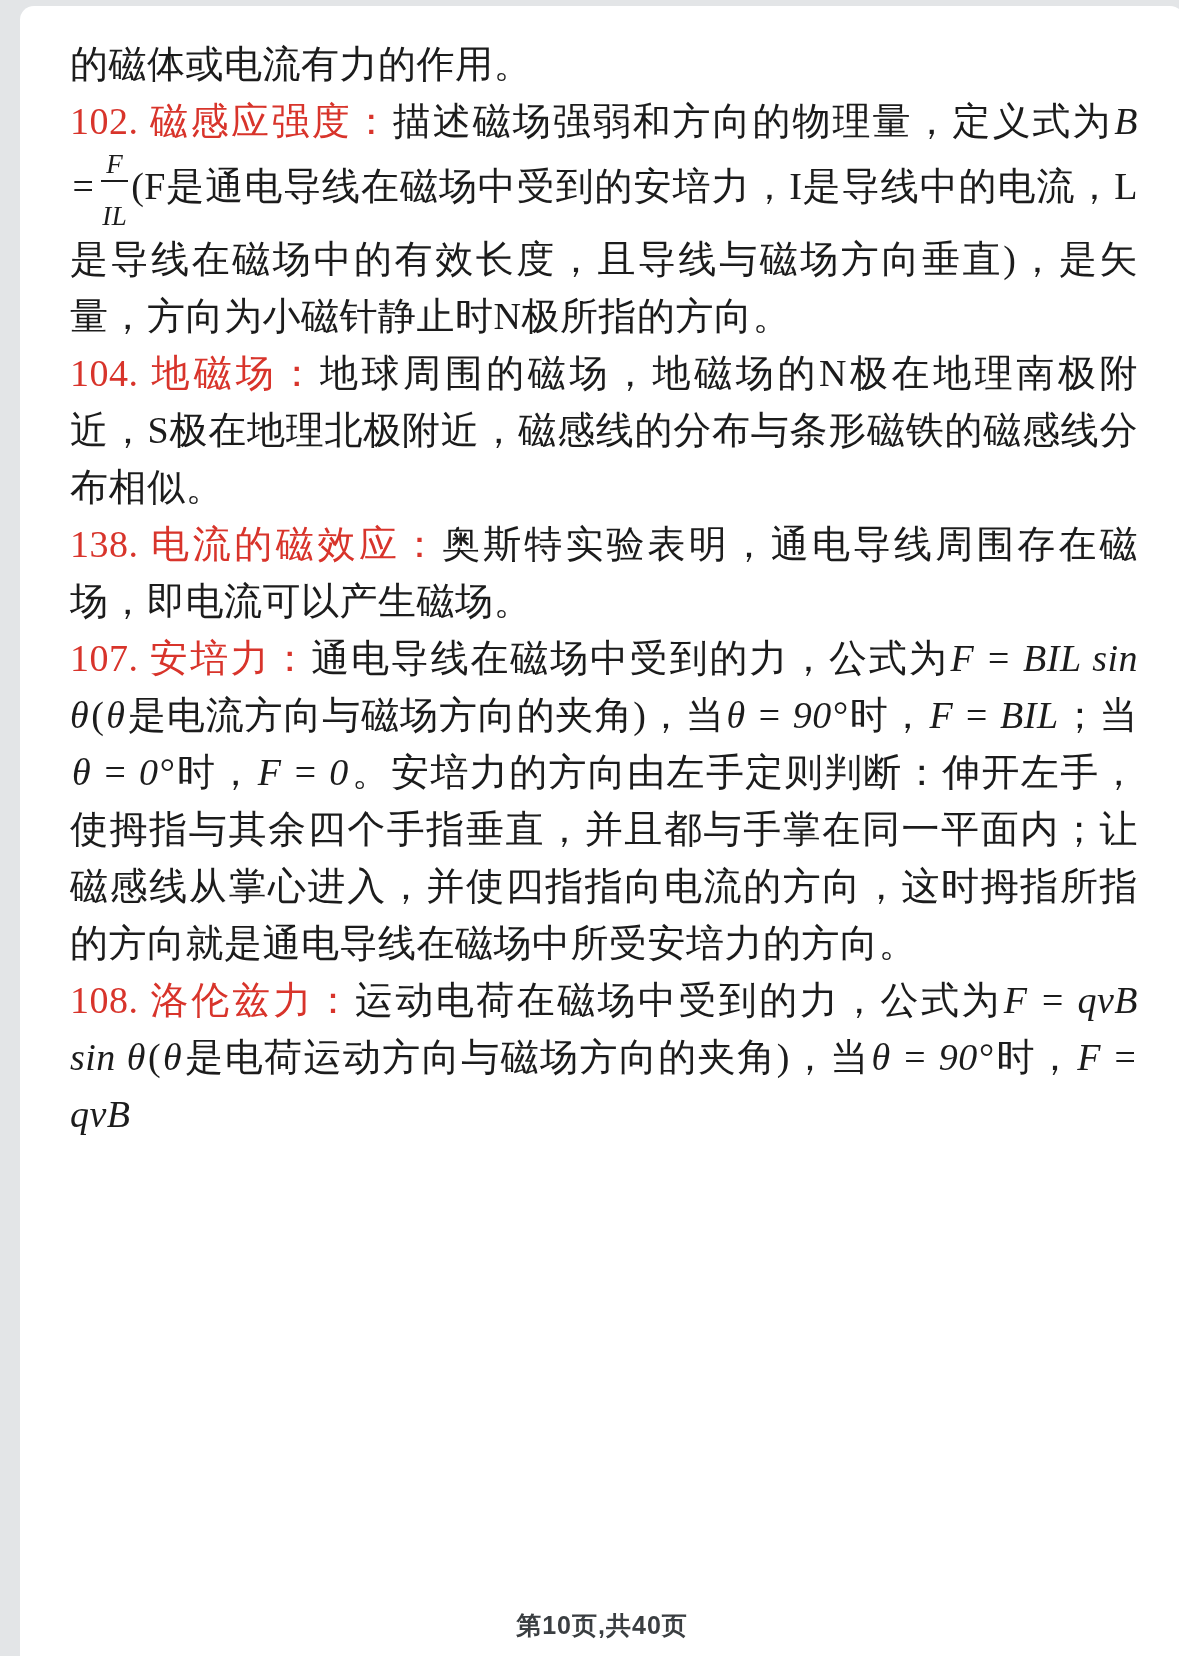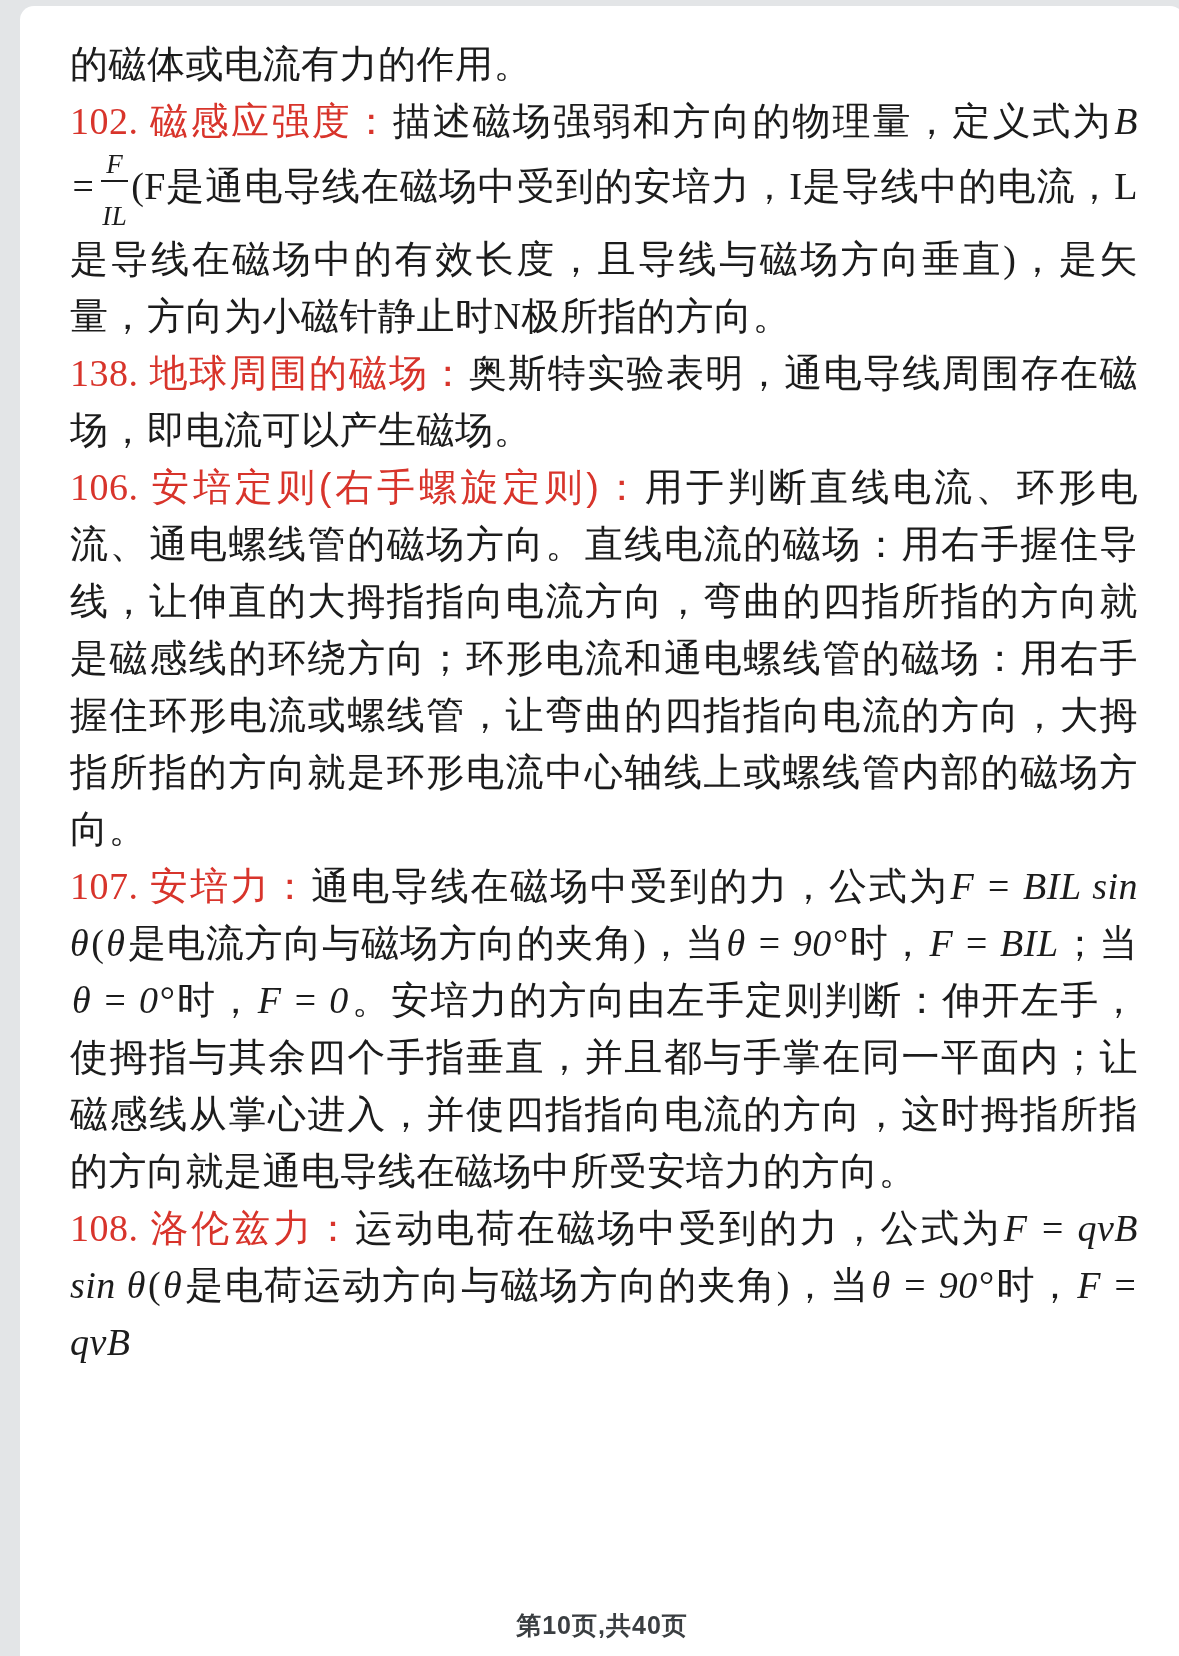--- a/index.html
+++ b/index.html
@@ -84,21 +84,21 @@
   }
 </style>
 </head>
 <body style="background: rgb(227, 229, 231);">
 
 <div class="page" style="background: #ffffff; margin-left: 13px;">
   <div class="content" id="content">
     <p class="para" id="intro-line">的磁体或电流有力的作用。</p>
 
   <p class="para"><span class="item-number red" style="color: rgb(216, 52, 43);">102. </span><span class="item-title red" style="color: rgb(216, 52, 43);">磁感应强度：</span><span class="body-text">描述磁场强弱和方向的物理量，定义式为</span><span class="math">B =</span><span class="frac"><span class="num">F</span><span class="den">IL</span></span><span class="body-text">(F是通电导线在磁场中受到的安培力，I是导线中的电流，L是导线在磁场中的有效长度，且导线与磁场方向垂直)，是矢量，方向为小磁针静止时N极所指的方向。</span></p>
-      <p class="para"><span class="item-number red" style="color: rgb(216, 52, 43);">138. </span><span class="item-title red" style="color: rgb(216, 52, 43);">地球周围的磁场：</span><span class="body-text">奥斯特实验表明，通电导线周围存在磁场，即电流可以产生磁场。</span></p>
-      <p class="para"><span class="item-number red" style="color: rgb(216, 52, 43);">106. </span><span class="item-title red" style="color: rgb(216, 52, 43);">安培定则(右手螺旋定则)：</span><span class="body-text">用于判断直线电流、环形电流、通电螺线管的磁场方向。直线电流的磁场：用右手握住导线，让伸直的大拇指指向电流方向，弯曲的四指所指的方向就是磁感线的环绕方向；环形电流和通电螺线管的磁场：用右手握住环形电流或螺线管，让弯曲的四指指向电流的方向，大拇指所指的方向就是环形电流中心轴线上或螺线管内部的磁场方向。</span></p>
+      <p class="para"><span class="item-number red" style="color: rgb(216, 52, 43);">104. </span><span class="item-title red" style="color: rgb(216, 52, 43);">地磁场：</span><span class="body-text">地球周围的磁场，地磁场的N极在地理南极附近，S极在地理北极附近，磁感线的分布与条形磁铁的磁感线分布相似。</span></p>
+      <p class="para"><span class="item-number red" style="color: rgb(216, 52, 43);">138. </span><span class="item-title red" style="color: rgb(216, 52, 43);">电流的磁效应：</span><span class="body-text">奥斯特实验表明，通电导线周围存在磁场，即电流可以产生磁场。</span></p>
       <p class="para"><span class="item-number red" style="color: rgb(216, 52, 43);">107. </span><span class="item-title red" style="color: rgb(216, 52, 43);">安培力：</span><span class="body-text">通电导线在磁场中受到的力，公式为</span><span class="math">F = BIL sin θ</span><span class="body-text">(</span><span class="math">θ</span><span class="body-text">是电流方向与磁场方向的夹角)，当</span><span class="math">θ = 90°</span><span class="body-text">时，</span><span class="math">F = BIL</span><span class="body-text">；当</span><span class="math">θ = 0°</span><span class="body-text">时，</span><span class="math">F = 0</span><span class="body-text">。安培力的方向由左手定则判断：伸开左手，使拇指与其余四个手指垂直，并且都与手掌在同一平面内；让磁感线从掌心进入，并使四指指向电流的方向，这时拇指所指的方向就是通电导线在磁场中所受安培力的方向。</span></p>
       <p class="para"><span class="item-number red" style="color: rgb(216, 52, 43);">108. </span><span class="item-title red" style="color: rgb(216, 52, 43);">洛伦兹力：</span><span class="body-text">运动电荷在磁场中受到的力，公式为</span><span class="math">F = qvB sin θ</span><span class="body-text">(</span><span class="math">θ</span><span class="body-text">是电荷运动方向与磁场方向的夹角)，当</span><span class="math">θ = 90°</span><span class="body-text">时，</span><span class="math">F = qvB</span></p>
     </div>
   <div class="footer" style="color: rgb(58, 62, 65);">
     <span>第10页,共40页</span>
   </div>
 </div>
 
 </body></html>

